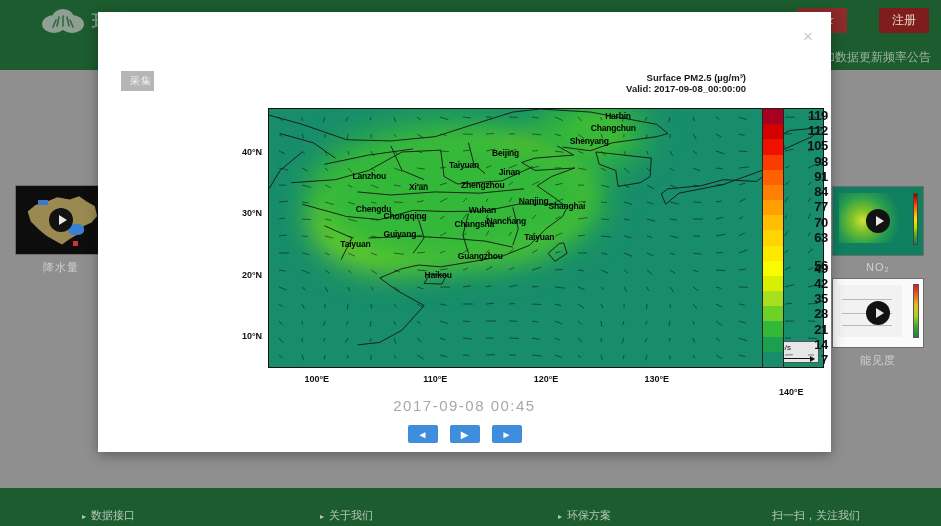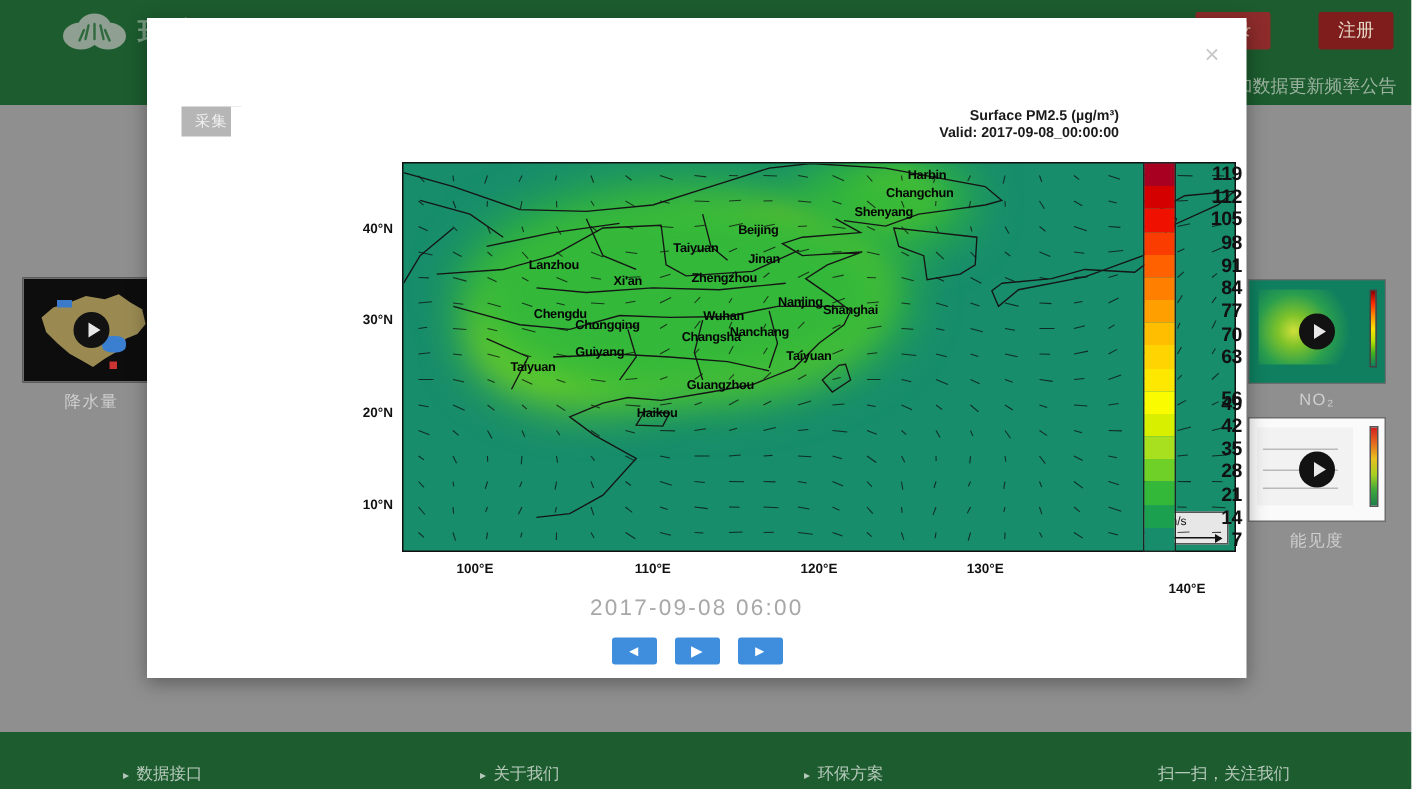--- a/index.html
+++ b/index.html
@@ -278,21 +278,21 @@
   </div>
 
   <div class="footer"></div>
   <div class="footer-links">
     <span class="f-link" style="left:82px;">
       <span class="f-arrow">▸</span><span>数据接口</span>
     </span>
     <span class="f-link" style="left:320px;">
       <span class="f-arrow">▸</span><span>关于我们</span>
     </span>
-    <span class="f-link" style="left:536px;">
+    <span class="f-link" style="left:558px;">
       <span class="f-arrow">▸</span><span>环保方案</span>
     </span>
     <span class="f-link" style="left:772px;">扫一扫，关注我们</span>
   </div>
 </div>
 
 <div class="modal">
   <button class="modal-close">×</button>
   <button class="collect-btn">采集</button>
 
@@ -773,19 +773,19 @@
         <div class="axis-label" style="left: 372px; top: 303px; width: 40px; text-align: center;">120°E</div>
         <div class="axis-label" style="left: 482.8px; top: 303px; width: 40px; text-align: center;">130°E</div>
         <div class="axis-label" style="left: 593.6px; top: 316px; width: 40px; text-align: right; margin-left: 16px;">140°E</div>
         <div class="axis-label" style="left: 68px; top: 76px; width: 40px; text-align: right;">40°N</div>
         <div class="axis-label" style="left: 68px; top: 137.429px; width: 40px; text-align: right;">30°N</div>
         <div class="axis-label" style="left: 68px; top: 198.857px; width: 40px; text-align: right;">20°N</div>
         <div class="axis-label" style="left: 68px; top: 260.286px; width: 40px; text-align: right;">10°N</div>
       </div>
   </div>
 
-  <div class="date-row">2017-09-08  06:00</div>
+  <div class="date-row">2017-09-08  00:45</div>
   <div class="nav-row">
     <button class="nav-btn">◄</button>
     <button class="nav-btn">▶</button>
     <button class="nav-btn">►</button>
   </div>
 </div>
 
 </body></html>

